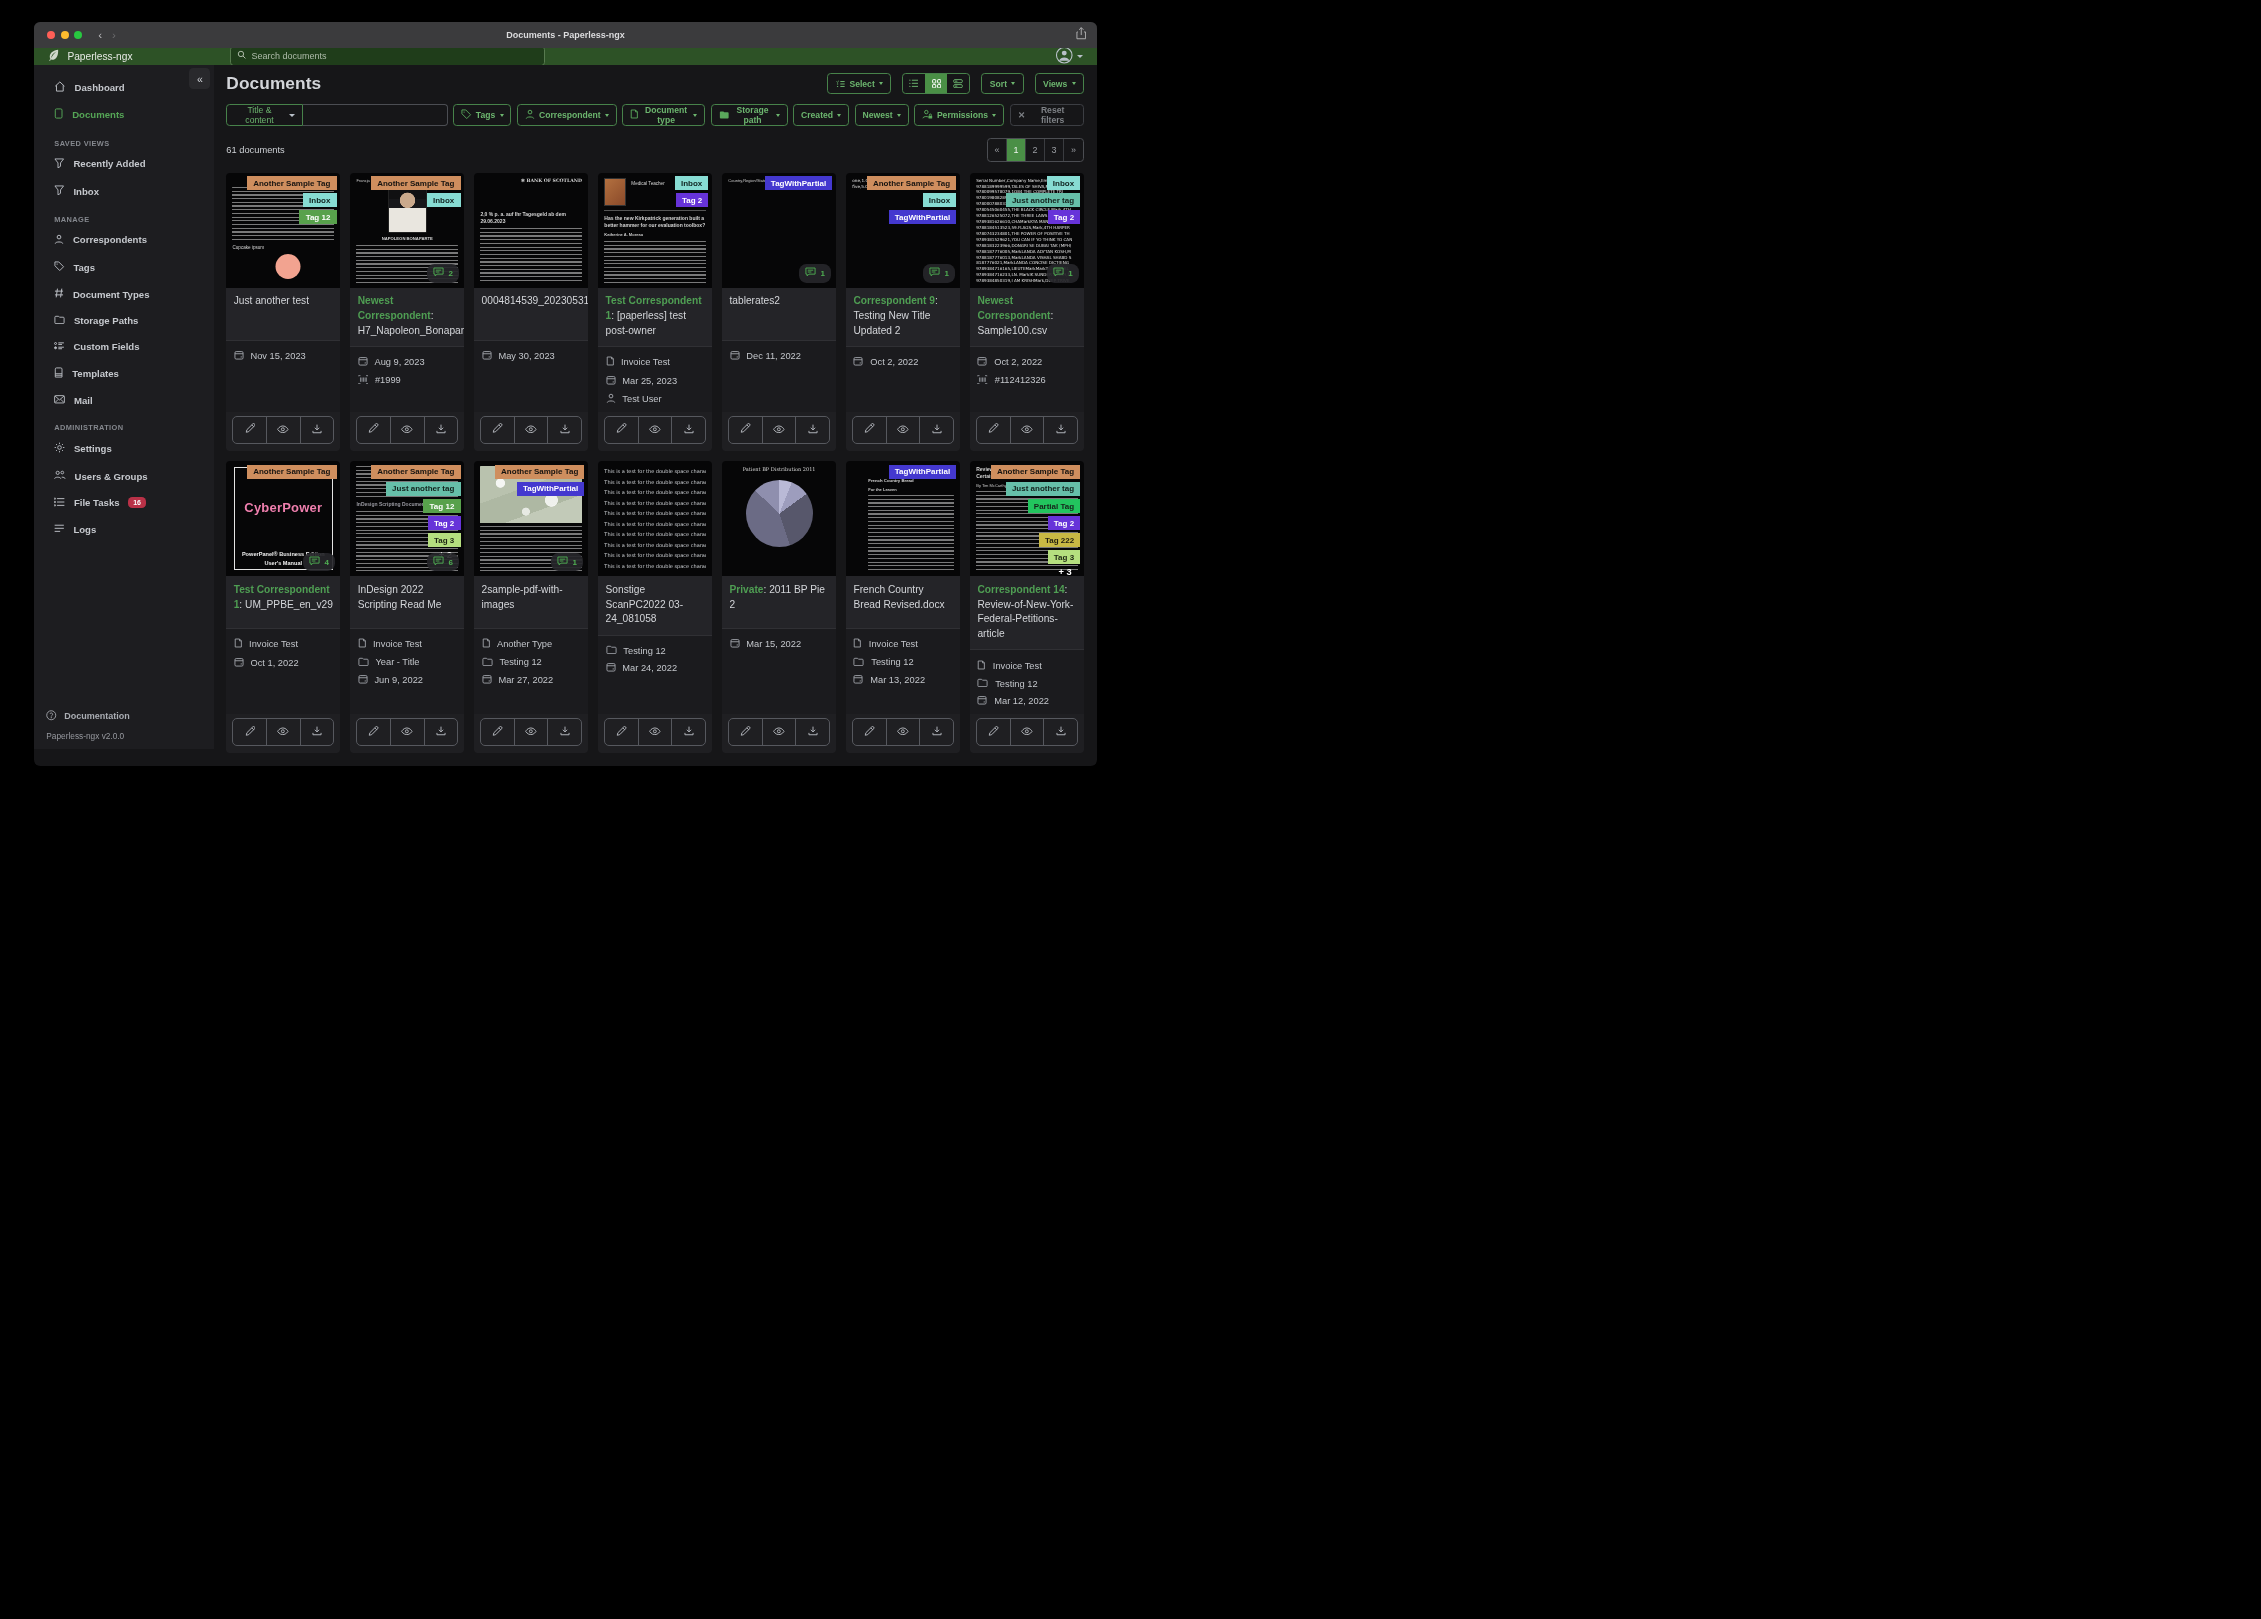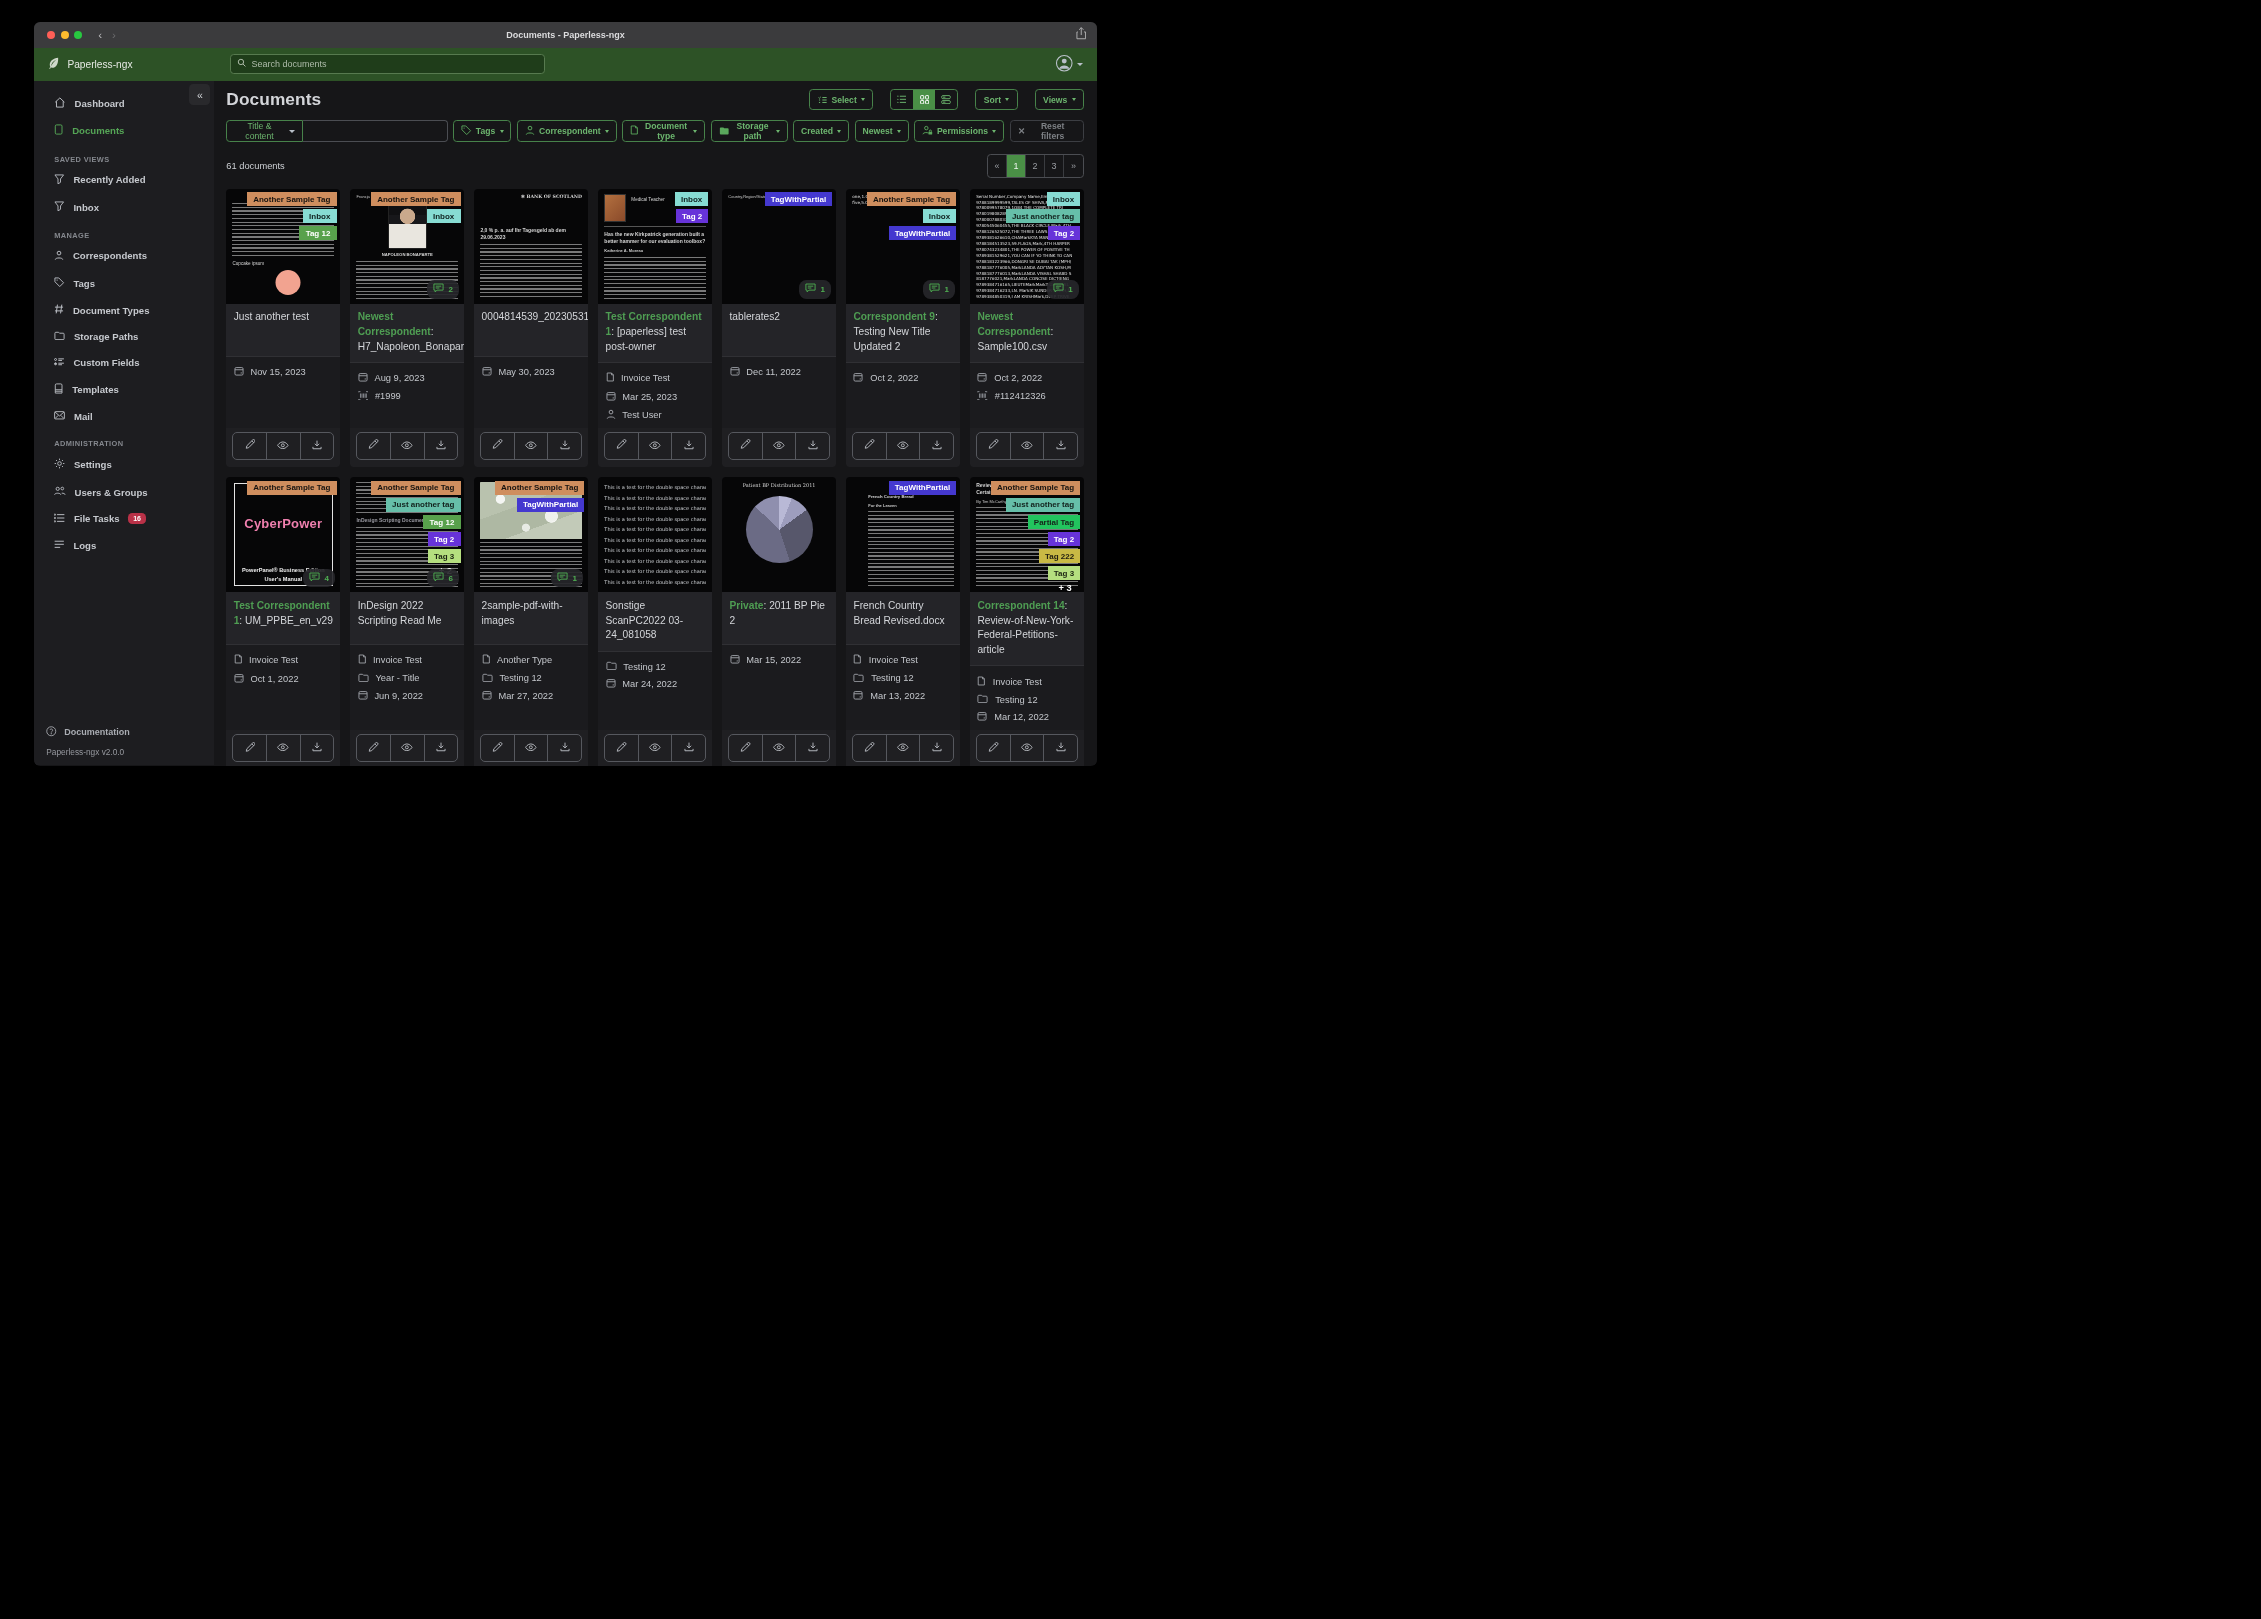--- a/index.html
+++ b/index.html
@@ -10,21 +10,21 @@
   .titlebar { height:26px; background:#3b3b3d; display:flex; align-items:center; position:relative; }
   .lights { display:flex; gap:5.6px; margin-left:13px; }
   .light { width:8px; height:8px; border-radius:50%; }
   .light.red{background:#ff5f57}.light.yellow{background:#febc2e}.light.green{background:#28c840}
   .navchevs { display:flex; gap:10px; margin-left:16px; color:#b9b9bb; font-size:11.7px; }
   .navchevs .fwd { color:#6b6b6d; }
   .win-title { position:absolute; left:0; right:0; text-align:center; color:#dcdcde; font-size:9px; font-weight:700; pointer-events:none; }
   .share { position:absolute; right:11px; top:5px; color:#b4b4b6; }
 
   
-  .appbar { height:33px; background:#2d5226; display:flex; align-items:center; }
+  .appbar { height:17px; background:#2d5226; display:flex; align-items:center; }
   .brand { display:flex; align-items:center; gap:6.8px; width:180px; padding-left:13px; color:#e6e9e4; font-size:10.2px; }
   .brand svg { color:#cfd8ca; }
   .searchbox { width:315px; height:20.4px; margin-left:16px; background:#1f3d1a; border:0.6px solid #577a4f; border-radius:3.7px; display:flex; align-items:center; padding:0 6.2px; gap:5px; color:#b7c3b3; }
   .searchbox input { background:transparent; border:0; outline:0; color:#cdd6c9; font-size:9px; width:100%; }
   .searchbox input::placeholder { color:#aebbaa; }
   .appbar .right { margin-left:auto; margin-right:13.6px; display:flex; align-items:center; gap:4.3px; color:#b9c0c9; }
   .caret { width:0; height:0; border-left:3.1px solid transparent; border-right:3.1px solid transparent; border-top:3.7px solid #b9c0c9; }
 
   
   .content { display:flex; height:684px; }
@@ -36,21 +36,21 @@
   .snav .item.active, .snav .item.active svg { color:#55a556; }
   .snav .sect { padding:10px 12.3px 2.5px; color:#85888e; font-size:7.4px; font-weight:700; letter-spacing:0.4px; }
   .badge-red { background:#b93147; color:#fff; font-size:7px; font-weight:700; padding:1.9px 5px; border-radius:4.3px; }
   .side-footer { position:absolute; bottom:7.4px; left:0; right:9px; padding:0 12.3px; }
   .docu { display:flex; gap:7.4px; align-items:center; color:#aaadb3; font-size:9px; font-weight:700; margin-bottom:8.6px; }
   .version { color:#97999f; font-size:8.3px; }
 
   .main { flex:1; padding:8.6px 13px 0 12.3px; background:#161618; min-width:0; }
   .main-head { display:flex; align-items:center; }
   .main-head h1 { color:#d3d5d9; font-size:17.3px; font-weight:700; letter-spacing:0.1px; }
-  .head-tools { margin-left:auto; display:flex; gap:17px; align-items:center; }
+  .head-tools { margin-left:auto; display:flex; gap:11px; align-items:center; }
   .gbtn { height:21px; border:0.6px solid #47824a; border-radius:3.7px; color:#6cb56e; background:transparent; font-size:8.6px; font-weight:700; display:flex; align-items:center; gap:4.3px; padding:0 7.4px; cursor:pointer; }
   .gbtn .caret { border-top-color:#6cb56e; border-left-width:2.5px; border-right-width:2.5px; border-top-width:3.1px; }
   .seg-group { display:flex; border:0.6px solid #47824a; border-radius:3.7px; overflow:hidden; height:21px; }
   .seg { width:22px; display:flex; align-items:center; justify-content:center; color:#6cb56e; cursor:pointer; }
   .seg.active { background:#4a8f46; color:#fff; }
 
   
   .filterbar { display:flex; align-items:center; gap:5.6px; margin-top:10px; }
   .tc-wrap { display:flex; height:22px; }
   .tc-btn { border:0.6px solid #47824a; border-right-color:#47824a; border-radius:3.7px 0 0 3.7px; color:#6cb56e; font-size:8.6px; font-weight:400; display:flex; align-items:center; gap:4.3px; padding:0 6.8px; background:transparent; cursor:pointer; }

